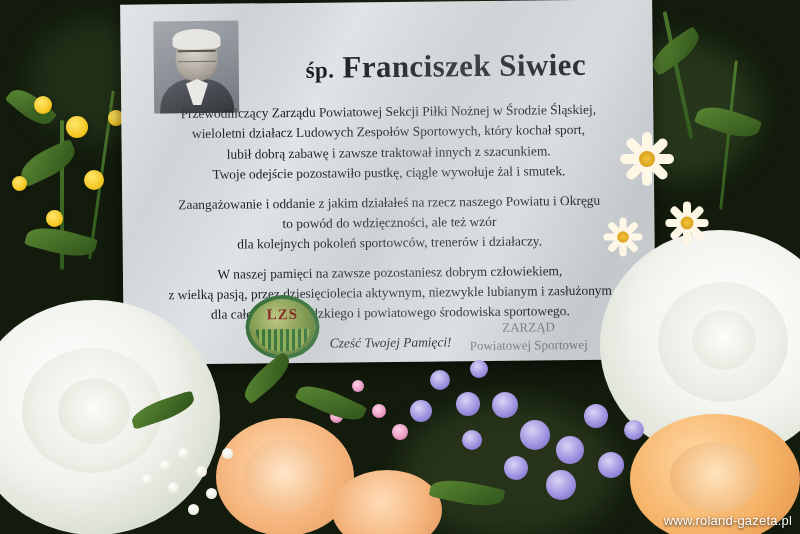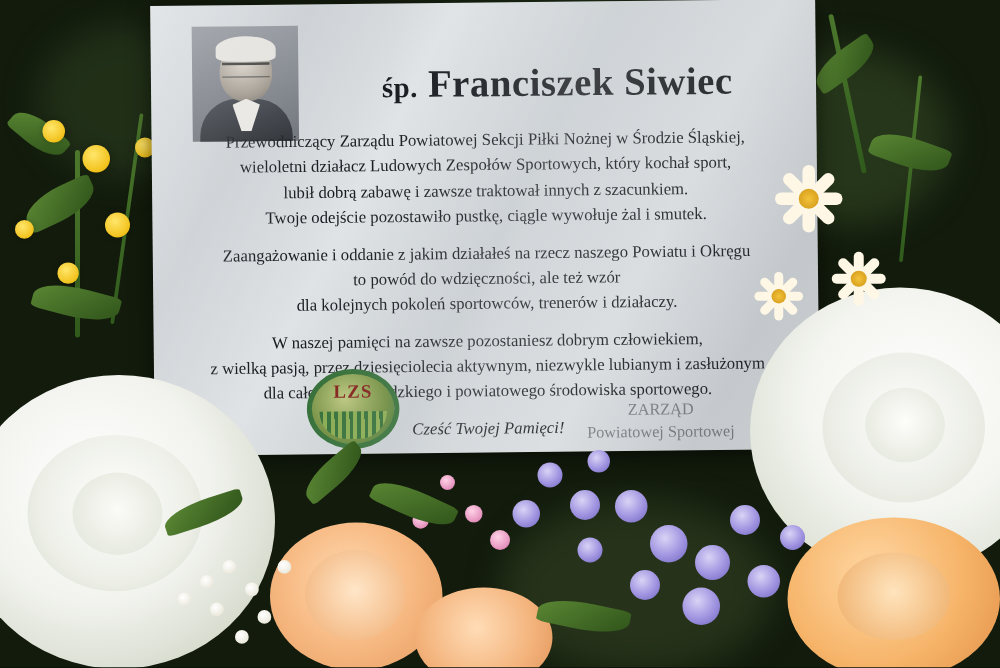--- a/index.html
+++ b/index.html
@@ -458,13 +458,14 @@
   <div class="white-spray" style="left:206px;top:488px;"></div>
   <div class="white-spray" style="left:142px;top:474px;"></div>
   <div class="white-spray" style="left:188px;top:504px;"></div>
   <div class="white-spray" style="left:222px;top:448px;"></div>
 
   <div class="leaf" style="left:296px;top:392px;width:70px;height:22px;transform:rotate(25deg);"></div>
   <div class="leaf" style="left:130px;top:400px;width:66px;height:20px;transform:rotate(-18deg);"></div>
   <div class="leaf" style="left:238px;top:368px;width:58px;height:20px;transform:rotate(-40deg);"></div>
   <div class="leaf" style="left:430px;top:482px;width:74px;height:22px;transform:rotate(12deg);"></div>
 
+  <div class="watermark">www.roland-gazeta.pl</div>
 </div>
 
 </body></html>

